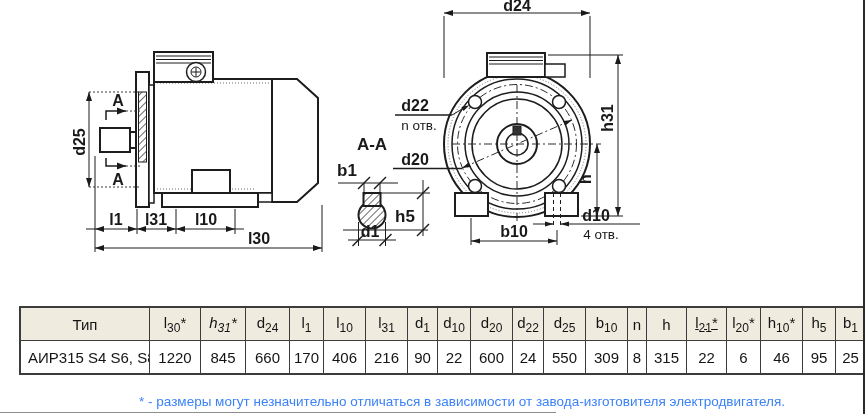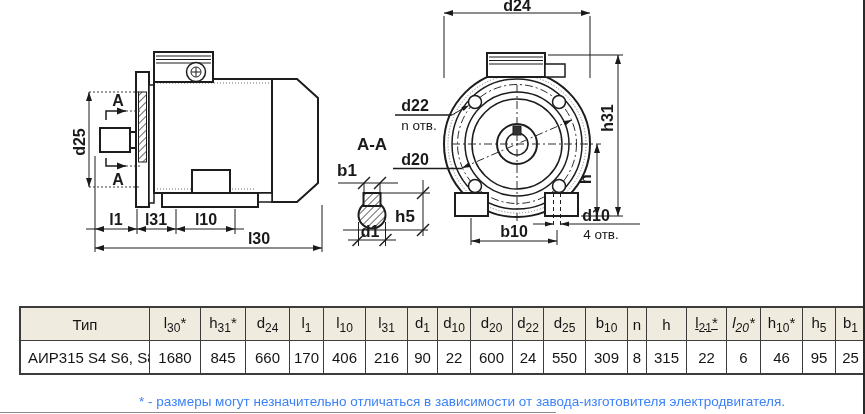--- a/index.html
+++ b/index.html
@@ -267,44 +267,44 @@
       </g>
     </g>
   </svg>
 
 
   <table id="dim-table">
     <thead>
       <tr id="header-row">
           <th style="width: 128px;"><span>Тип</span></th>
           <th style="width: 50px;"><span>l</span><sub>30</sub><span>*</span></th>
-          <th style="width: 44px;"><span>h</span><sub>31</sub><span>*</span></th>
+          <th style="width: 44px; font-style: italic;"><span>h</span><sub>31</sub><span>*</span></th>
           <th style="width: 43px;"><span>d</span><sub>24</sub></th>
           <th style="width: 33px;"><span>l</span><sub>1</sub></th>
           <th style="width: 41px;"><span>l</span><sub>10</sub></th>
           <th style="width: 41px;"><span>l</span><sub>31</sub></th>
           <th style="width: 29px;"><span>d</span><sub>1</sub></th>
           <th style="width: 32px;"><span>d</span><sub>10</sub></th>
           <th style="width: 41px;"><span>d</span><sub>20</sub></th>
           <th style="width: 30px;"><span>d</span><sub>22</sub></th>
           <th style="width: 41px;"><span>d</span><sub>25</sub></th>
           <th style="width: 41px;"><span>b</span><sub>10</sub></th>
           <th style="width: 18px;"><span>n</span></th>
           <th style="width: 39px;"><span>h</span></th>
           <th style="width: 39px; text-decoration: underline;"><span>l</span><sub>21</sub><span>*</span></th>
-          <th style="width: 33px; font-style: italic;"><span>l</span><sub>20</sub><span>*</span></th>
+          <th style="width: 33px;"><span>l</span><sub>20</sub><span>*</span></th>
           <th style="width: 41px;"><span>h</span><sub>10</sub><span>*</span></th>
           <th style="width: 32px;"><span>h</span><sub>5</sub></th>
           <th style="width: 29px;"><span>b</span><sub>1</sub></th>
         </tr>
     </thead>
     <tbody>
       <tr id="data-row">
           <td class="type-cell">АИР315 S4 S6, S8</td>
-          <td>1680</td>
+          <td>1220</td>
           <td>845</td>
           <td>660</td>
           <td>170</td>
           <td>406</td>
           <td>216</td>
           <td>90</td>
           <td>22</td>
           <td>600</td>
           <td>24</td>
           <td>550</td>

